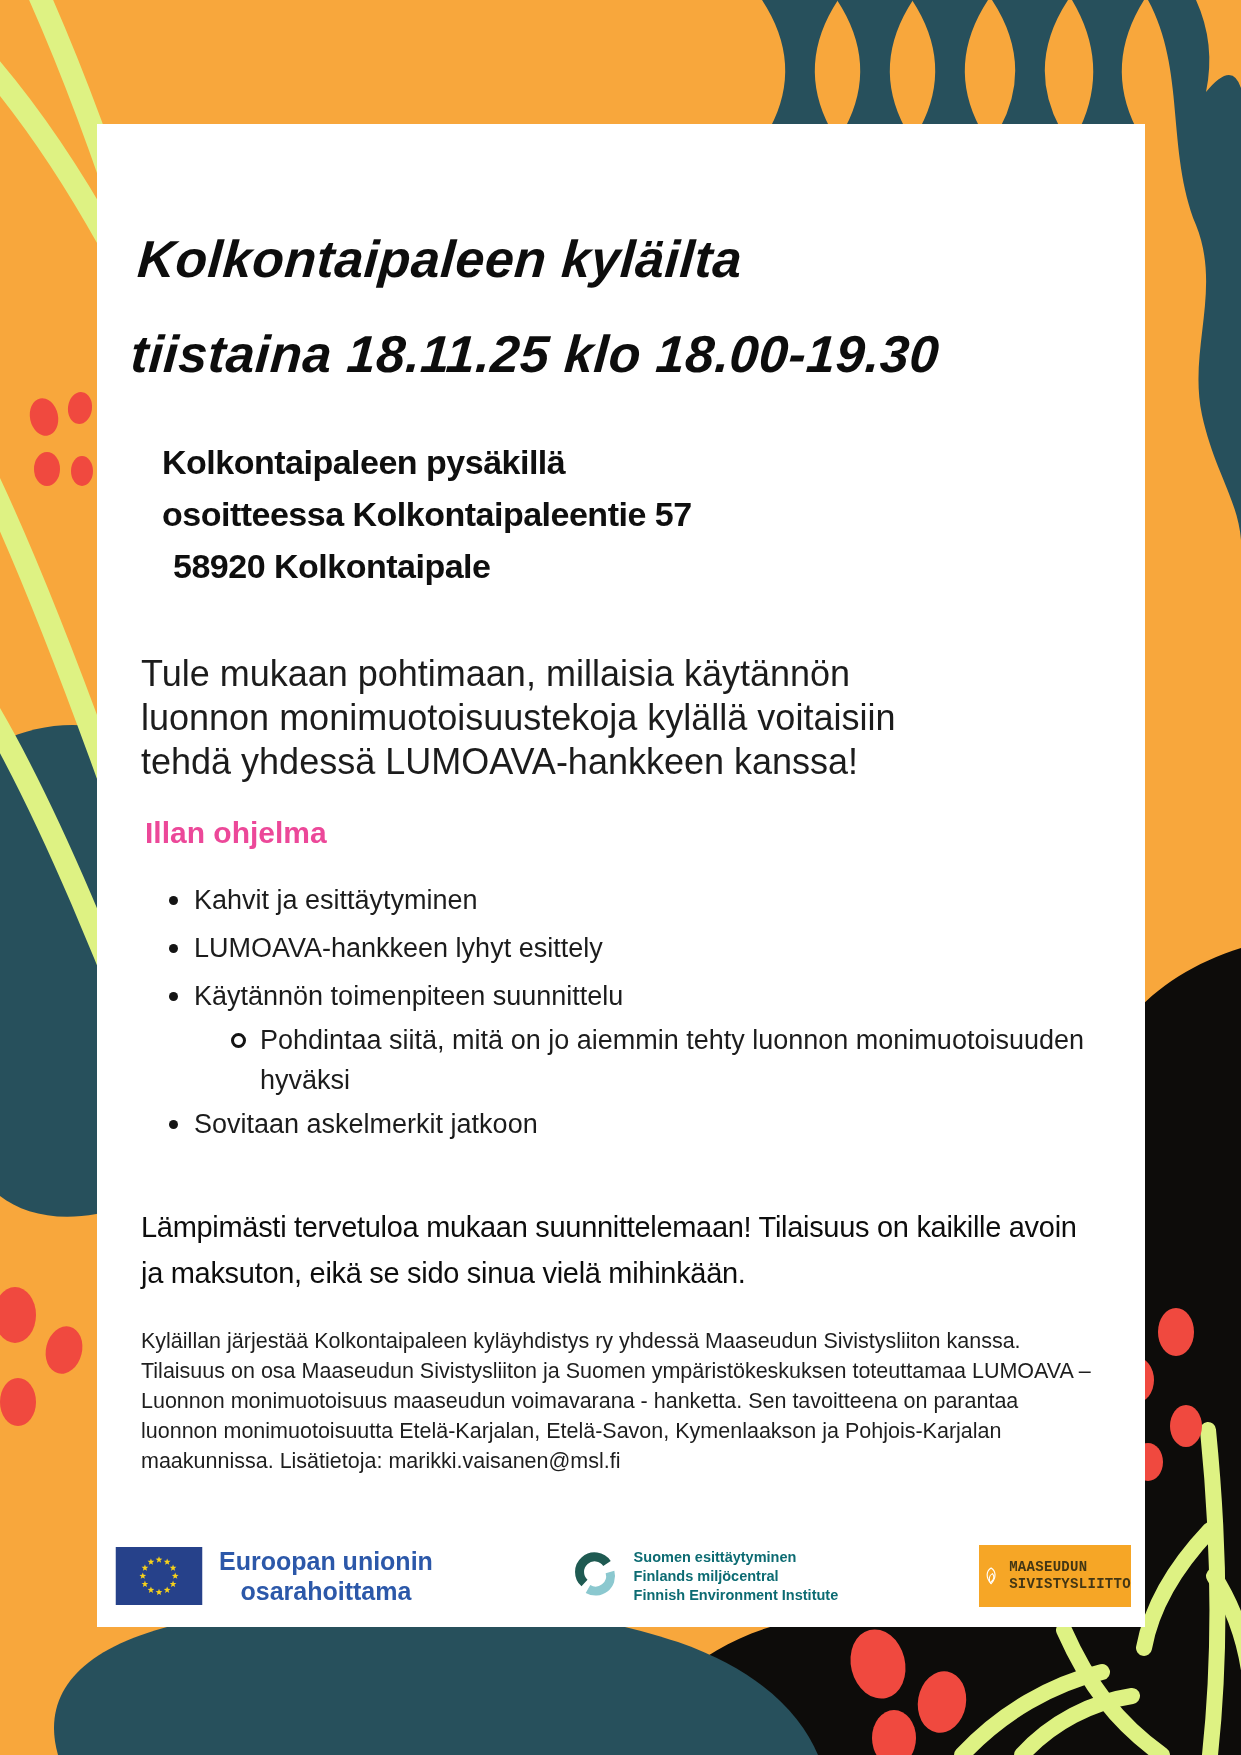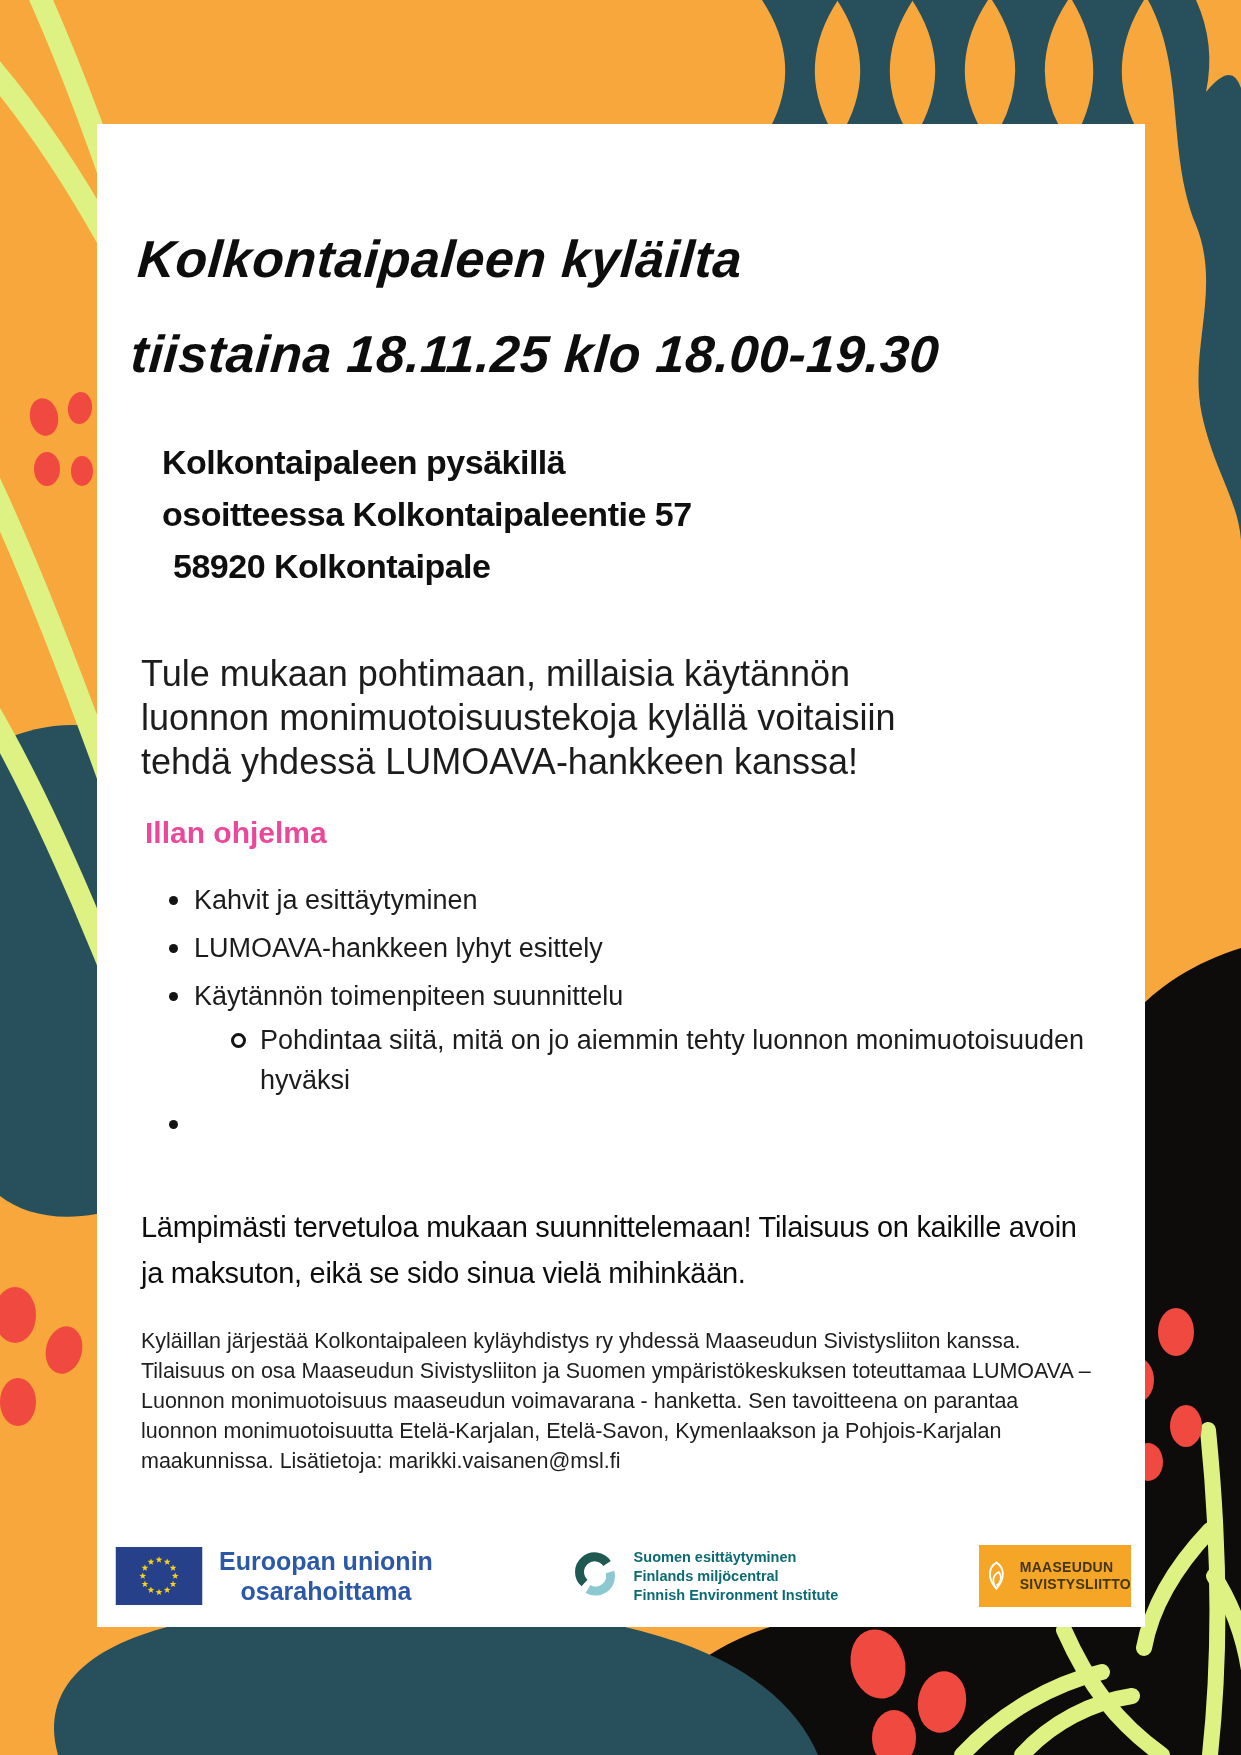--- a/index.html
+++ b/index.html
@@ -55,21 +55,21 @@
   .logos{
     left:18px;top:1420px;width:1016px;height:64px;
     display:flex;justify-content:space-between;align-items:center;
   }
   .logo{display:flex;align-items:center;}
   .eu-text{margin-left:16px;font-size:25px;font-weight:bold;line-height:30px;color:#2C58A9;text-align:center;}
   .ely-text{margin-left:12px;font-size:19px;line-height:23px;color:#8E8E8E;}
   .syke-text{margin-left:12px;font-size:14.5px;font-weight:bold;line-height:19px;color:#0C6B72;}
   .msl-box{
     width:152px;height:62px;background:#F6A626;display:flex;align-items:center;
-    padding-left:4px;box-sizing:border-box;
+    padding-left:4px;box-sizing:border-box;font-family:Liberation Mono, monospace;
   }
   .msl-text{margin-left:10px;font-size:14px;font-weight:bold;line-height:17px;color:#433614;letter-spacing:0.3px;}
 </style>
 </head>
 <body>
 
 <svg class="bg" width="1241" height="1755" viewBox="0 0 1241 1755" aria-hidden="true">
   <rect width="1241" height="1755" fill="#F8A73C"></rect>
 
   <g fill="#27505C">
@@ -158,20 +158,21 @@
     <li class="item">
       <span class="dot"></span>
       <span class="txt">Käytännön toimenpiteen suunnittelu</span>
     </li>
     <li class="subitem">
       <span class="ring"></span>
       <span class="txt">Pohdintaa siitä, mitä on jo aiemmin tehty luonnon monimuotoisuuden hyväksi</span>
     </li>
     <li class="item">
       <span class="dot"></span>
+      <span class="txt">Sovitaan askelmerkit jatkoon</span>
     </li>
   </ul>
 
   <div class="abs closing">Lämpimästi tervetuloa mukaan suunnittelemaan! Tilaisuus on kaikille avoin ja maksuton, eikä se sido sinua vielä mihinkään.</div>
 
   <div class="abs fineprint">Kyläillan järjestää Kolkontaipaleen kyläyhdistys ry yhdessä Maaseudun Sivistysliiton kanssa. Tilaisuus on osa Maaseudun Sivistysliiton ja Suomen ympäristökeskuksen toteuttamaa LUMOAVA – Luonnon monimuotoisuus maaseudun voimavarana - hanketta. Sen tavoitteena on parantaa luonnon monimuotoisuutta Etelä-Karjalan, Etelä-Savon, Kymenlaakson ja Pohjois-Karjalan maakunnissa. Lisätietoja: marikki.vaisanen@msl.fi</div>
 
   <div class="abs logos">
 
     <div class="logo">

